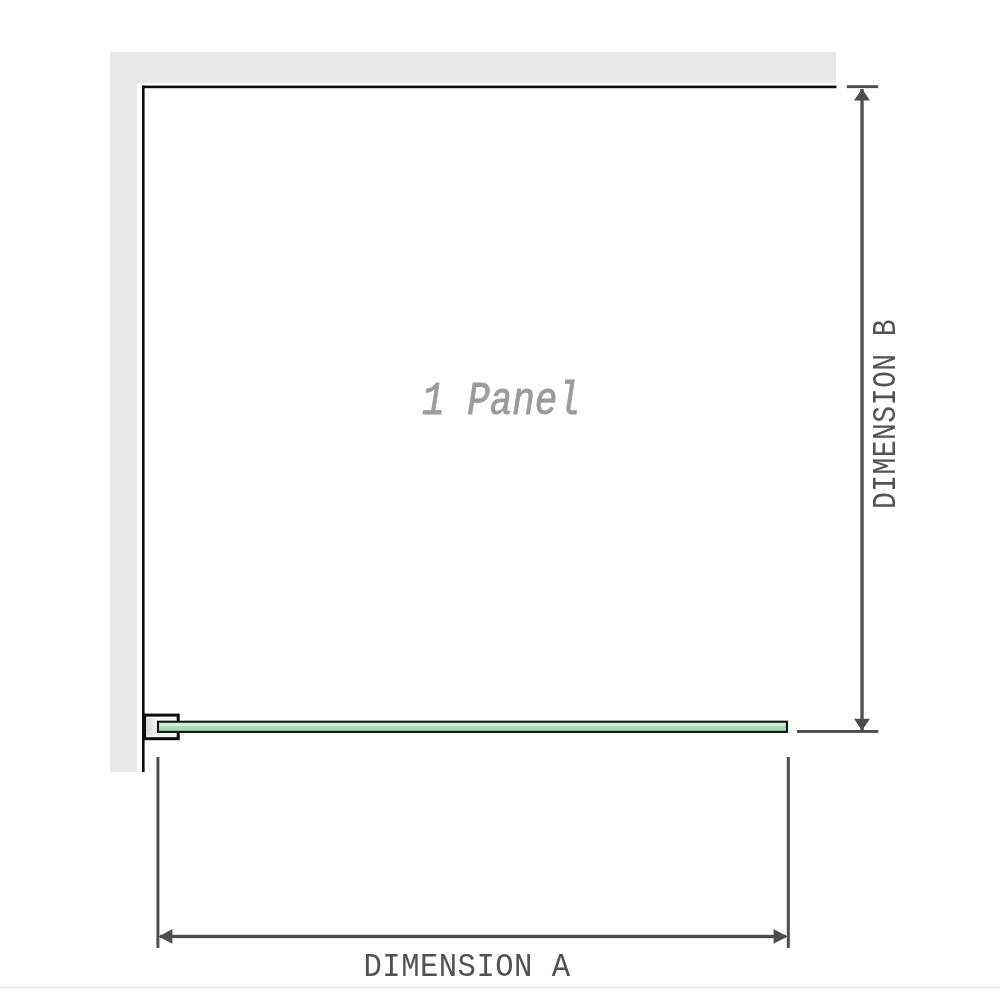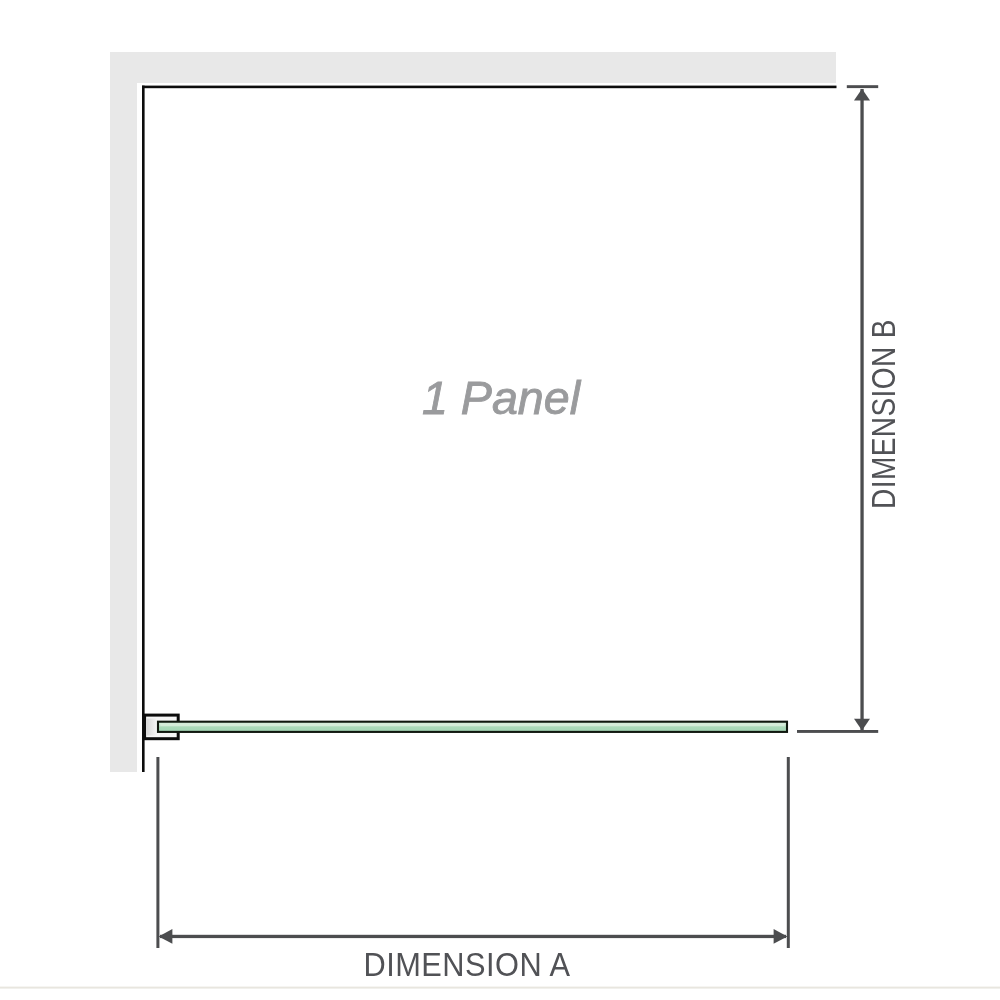--- a/index.html
+++ b/index.html
@@ -1,17 +1,17 @@
 <!DOCTYPE html>
 <html><head>
 <meta charset="utf-8">
 <style>
   html,body{margin:0;padding:0;background:#ffffff;}
   .page{position:relative;width:1000px;height:1000px;background:#ffffff;overflow:hidden;
-        font-family:Liberation Sans, sans-serif;}
+        font-family:Liberation Mono, monospace;}
   svg{position:absolute;left:0;top:0;}
 </style>
 </head>
 <body>
 <div class="page">
 <svg width="1000" height="1000" viewBox="0 0 1000 1000">
   <defs>
     <linearGradient id="brg" x1="0" y1="0" x2="1" y2="0">
       <stop offset="0" stop-color="#d7d7d7"></stop>
       <stop offset="1" stop-color="#f6f6f6"></stop>

